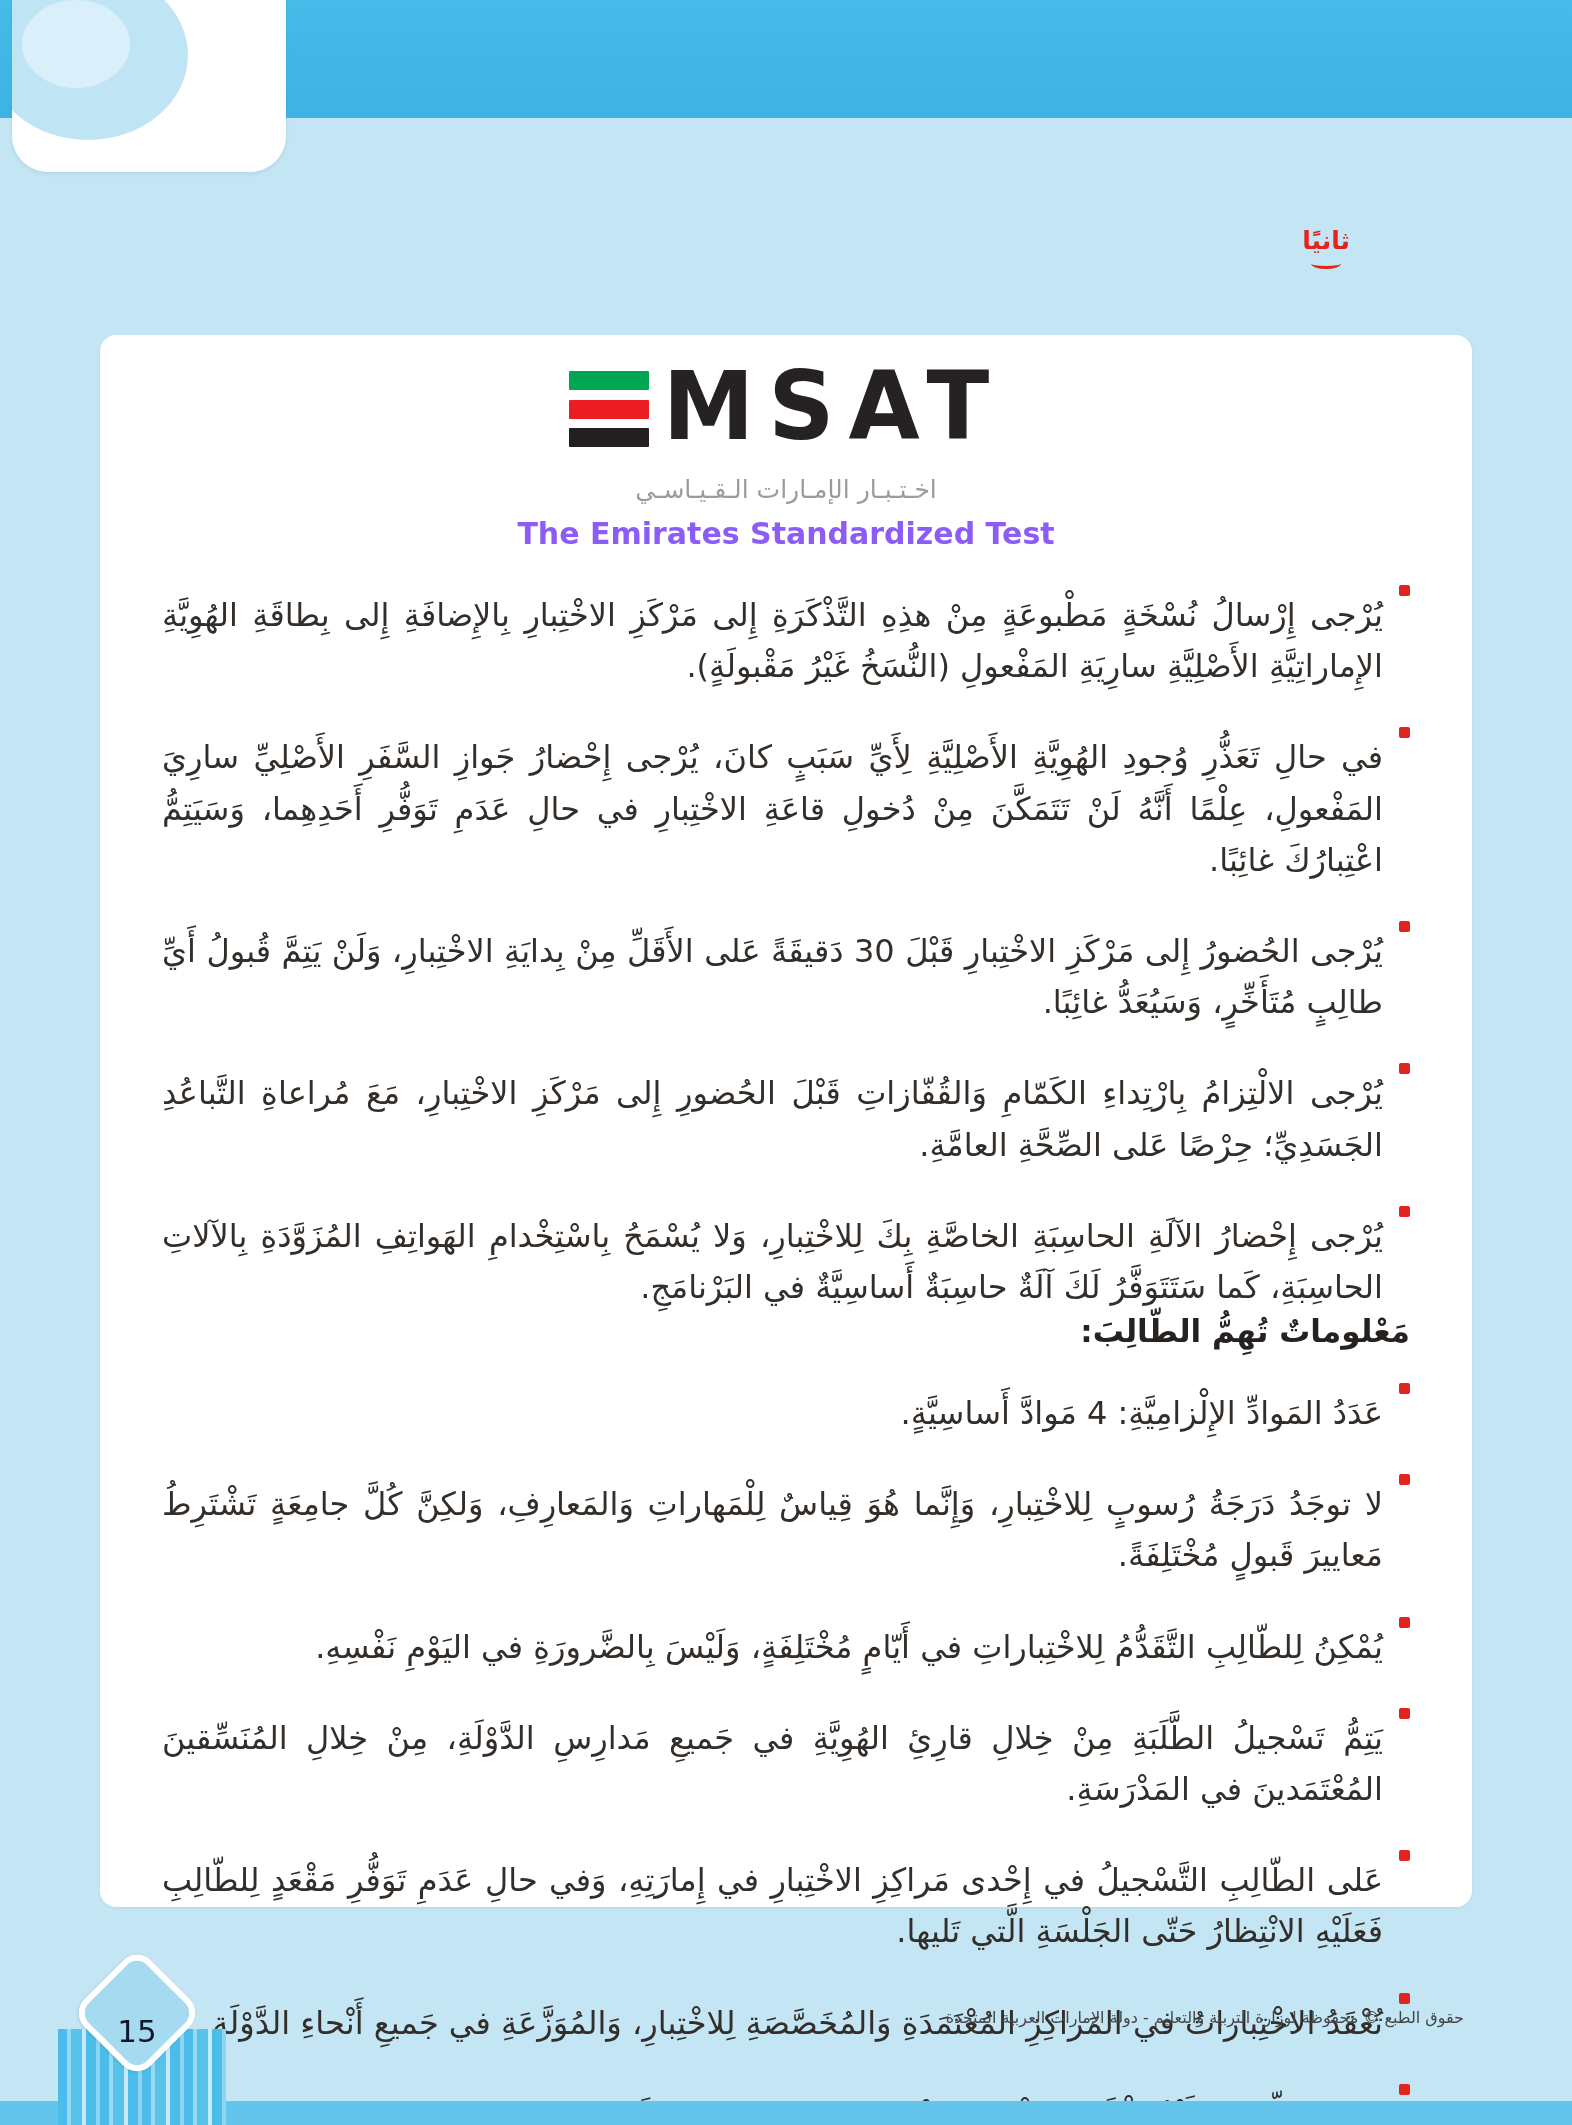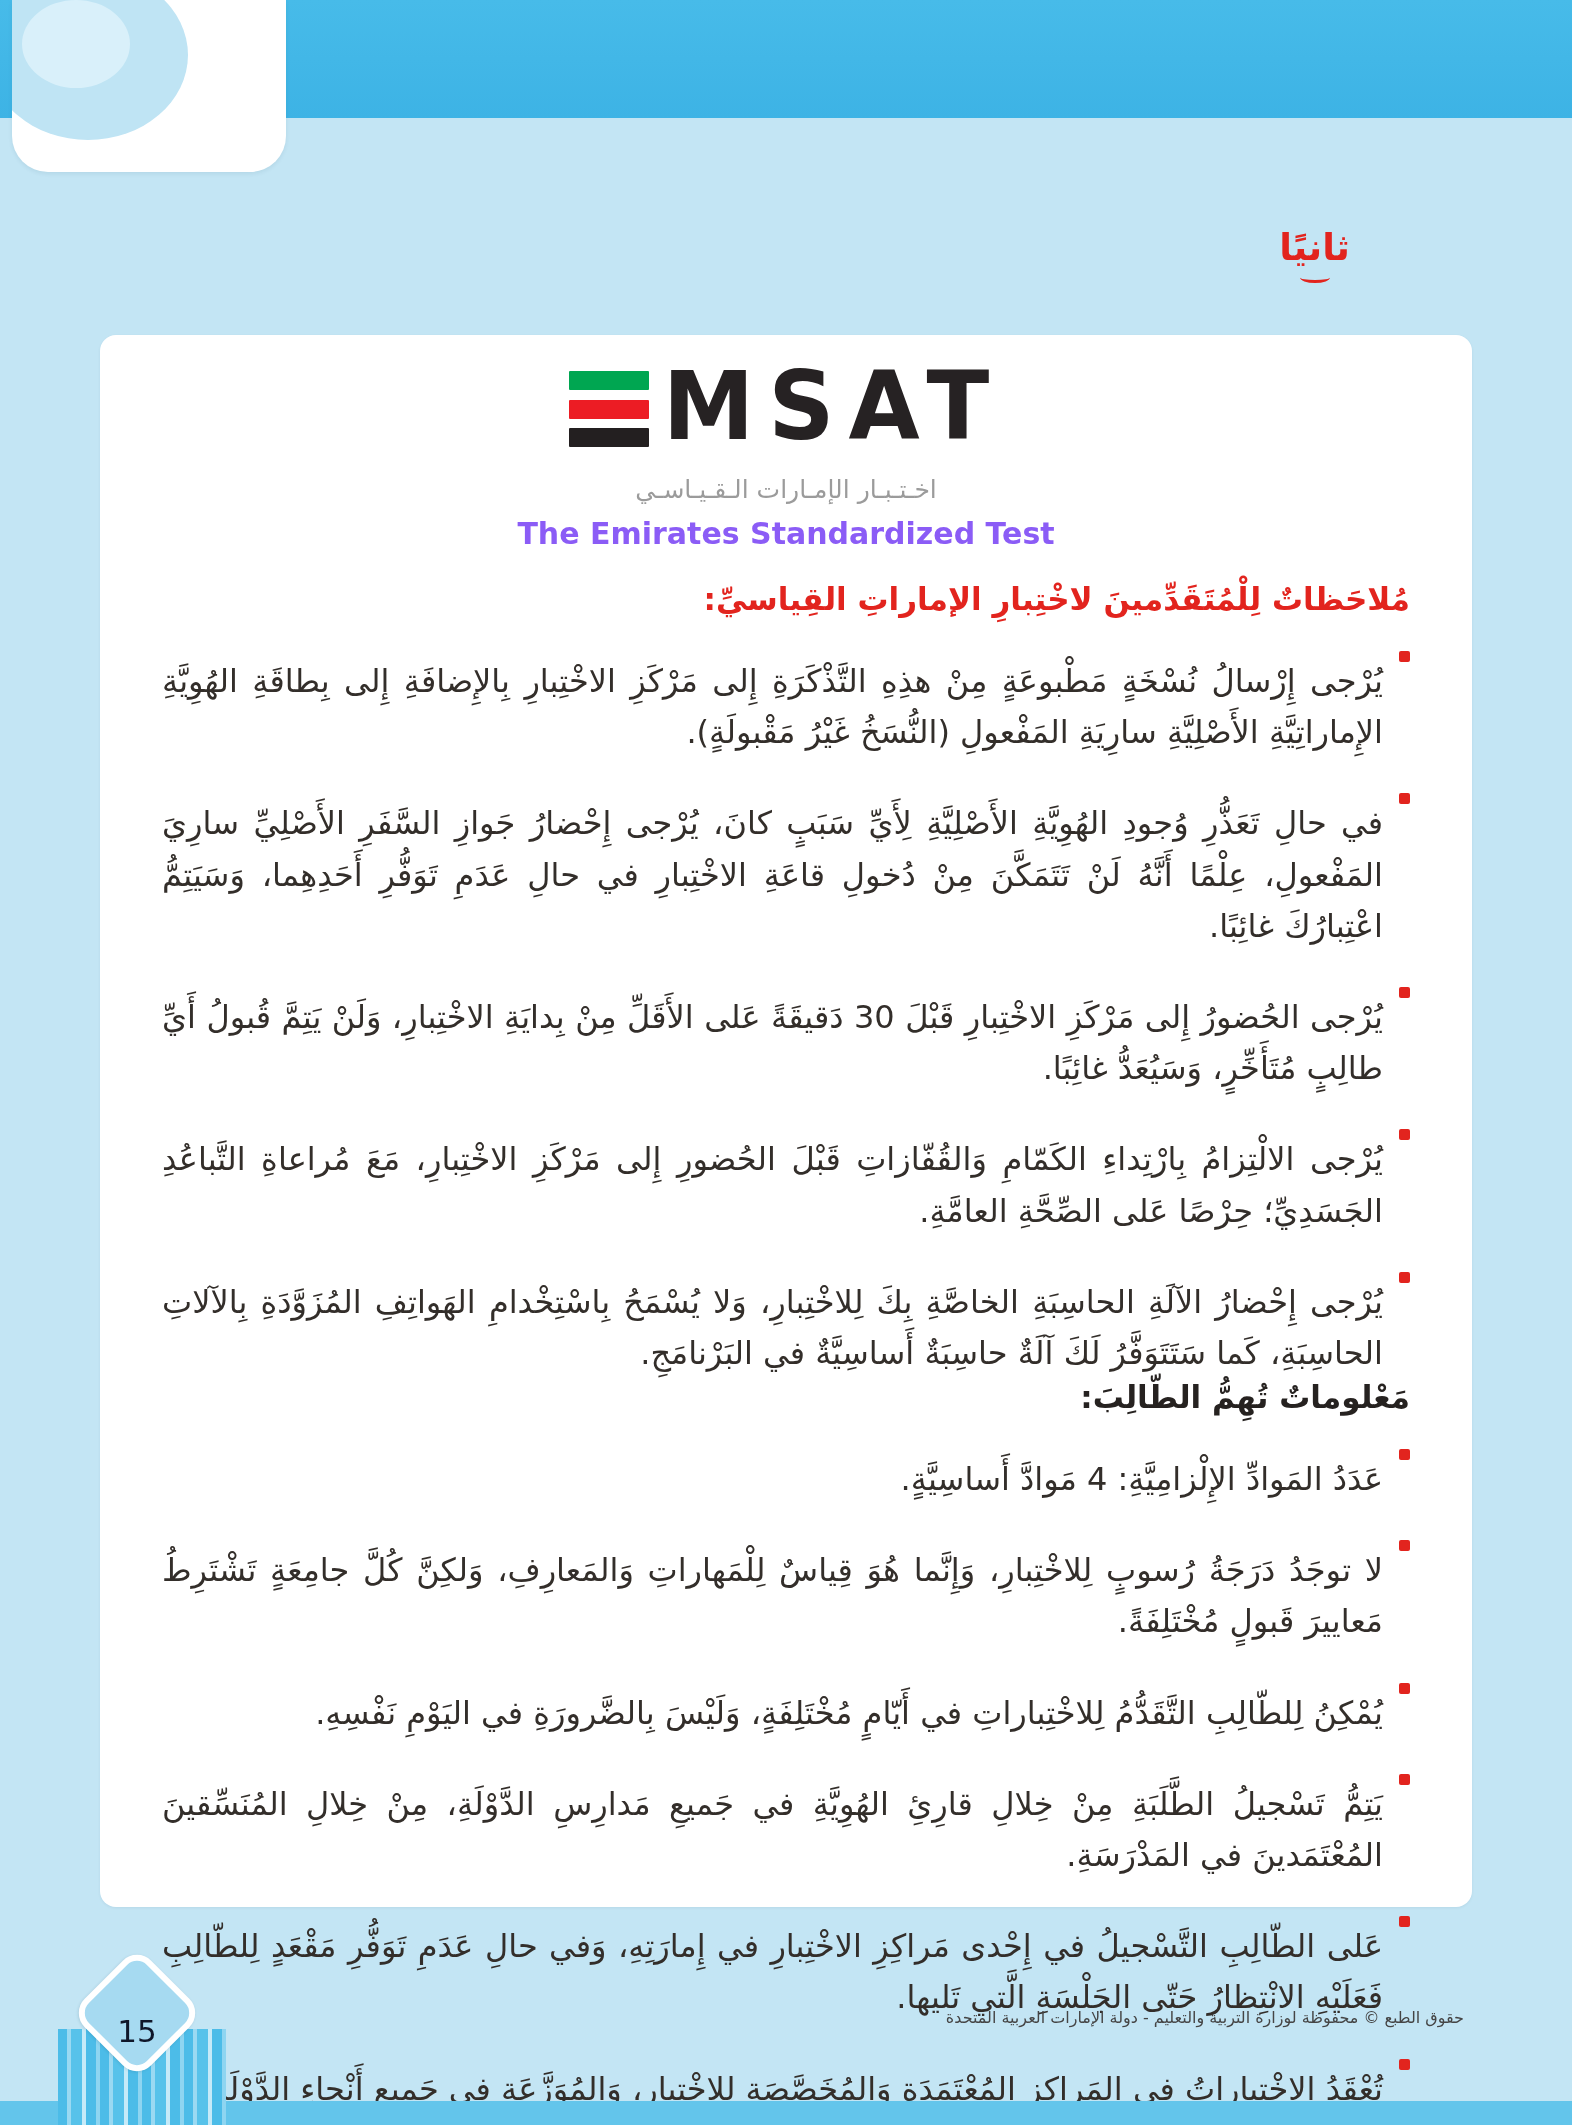--- a/index.html
+++ b/index.html
@@ -30,21 +30,21 @@
   }
   .tab-blob-inner {
     position:absolute; top:30px; left:34px; width:108px; height:88px;
     background:#d9f0fa; border-radius:50%;
   }
 
   
   .section-marker {
     position:absolute; top:226px; right:222px;
     direction:rtl; 
-    color:#e2241e; font-weight:bold; font-size:37px;
+    color:#e2241e; font-weight:bold; font-size:25px;
   }
   .marker-flourish {
     width:30px; height:11px; margin:3px auto 0;
     border-bottom:3px solid #e2241e;
     border-radius:0 0 60% 60%;
   }
 
   
   .card {
     position:absolute; top:335px; left:100px;
@@ -175,21 +175,20 @@
         <div class="e-bar green"></div>
         <div class="e-bar red"></div>
         <div class="e-bar black"></div>
       </div>
       <div class="wordmark-rest">MSAT</div>
     </div>
     <div class="logo-arabic">اخـتـبـار الإمـارات الـقـيـاسـي</div>
     <div class="logo-english">The Emirates Standardized Test</div>
   </div>
 
-  <h2 class="heading-red">مُلاحَظاتٌ لِلْمُتَقَدِّمينَ لاخْتِبارِ الإماراتِ القِياسيِّ:</h2>
   <div class="bullet-list">
       <div class="bullet-row">
         <span class="bullet-marker"></span>
         <span class="bullet-text">يُرْجى إِرْسالُ نُسْخَةٍ مَطْبوعَةٍ مِنْ هذِهِ التَّذْكَرَةِ إِلى مَرْكَزِ الاخْتِبارِ بِالإِضافَةِ إِلى بِطاقَةِ الهُوِيَّةِ الإِماراتِيَّةِ الأَصْلِيَّةِ سارِيَةِ المَفْعولِ (النُّسَخُ غَيْرُ مَقْبولَةٍ).</span>
       </div>
       <div class="bullet-row">
         <span class="bullet-marker"></span>
         <span class="bullet-text">في حالِ تَعَذُّرِ وُجودِ الهُوِيَّةِ الأَصْلِيَّةِ لِأَيِّ سَبَبٍ كانَ، يُرْجى إِحْضارُ جَوازِ السَّفَرِ الأَصْلِيِّ سارِيَ المَفْعولِ، عِلْمًا أَنَّهُ لَنْ تَتَمَكَّنَ مِنْ دُخولِ قاعَةِ الاخْتِبارِ في حالِ عَدَمِ تَوَفُّرِ أَحَدِهِما، وَسَيَتِمُّ اعْتِبارُكَ غائِبًا.</span>
       </div>
       <div class="bullet-row">

